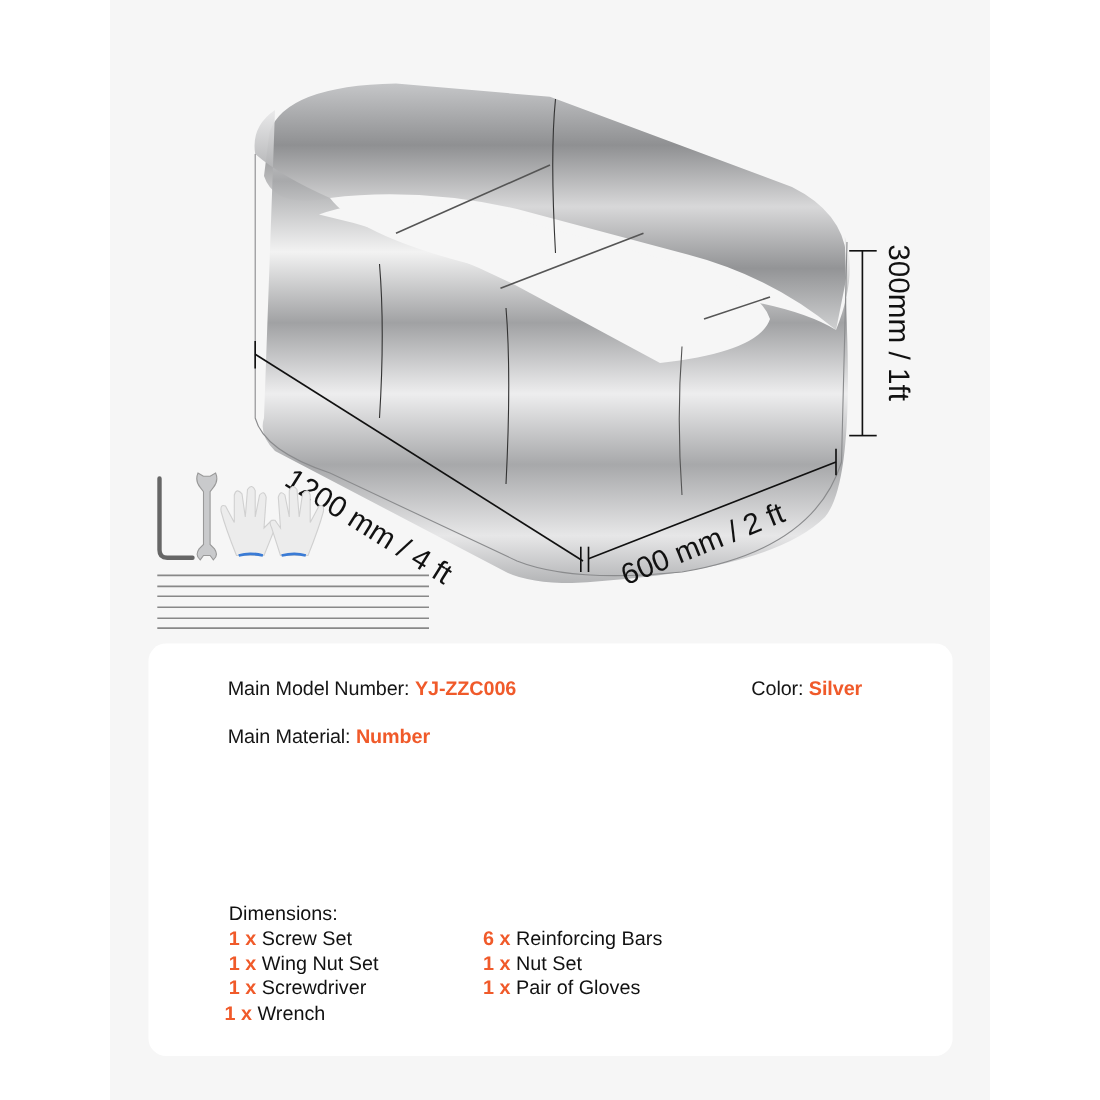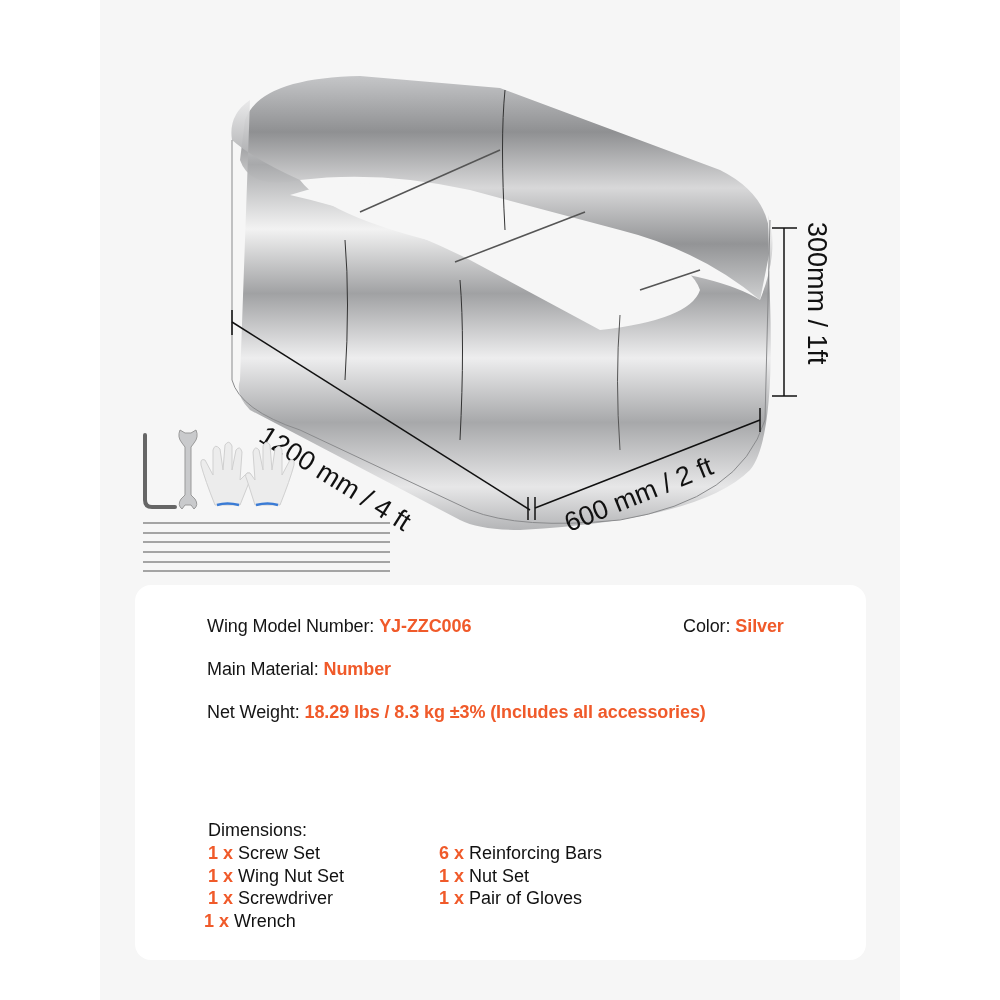--- a/index.html
+++ b/index.html
@@ -105,34 +105,30 @@
       <line x1="8" y1="117" x2="255" y2="117"></line>
       <line x1="8" y1="127" x2="255" y2="127"></line>
       <line x1="8" y1="137" x2="255" y2="137"></line>
       <line x1="8" y1="146" x2="255" y2="146"></line>
     </g>
   </svg>
 </div>
 
 <div class="card" style="--accent:#f05a2a;">
   <div class="spec-row" style="left:72px; top:30px;">
-    <span class="label">Wing Model Number:</span>
+    <span class="label">Main Model Number:</span>
     <span class="val">YJ-ZZC006</span>
   </div>
   <div class="spec-row" style="left:548px; top:30px;">
     <span class="label">Color:</span>
     <span class="val">Silver</span>
   </div>
   <div class="spec-row" style="left:72px; top:73px;">
     <span class="label">Main Material:</span>
     <span class="val">Number</span>
-  </div>
-  <div class="spec-row" style="left:72px; top:116px;">
-    <span class="label">Net Weight:</span>
-    <span class="val">18.29 lbs / 8.3 kg ±3% (Includes all accessories)</span>
   </div>
 
   <div class="acc-item" style="left:73px; top:234px;">Dimensions:</div>
 
   <div class="acc-item" style="left:73px; top:257px;">
     <span class="qty">1 x</span>
     <span>Screw Set</span>
   </div>
   <div class="acc-item" style="left:73px; top:280px;">
     <span class="qty">1 x</span>

